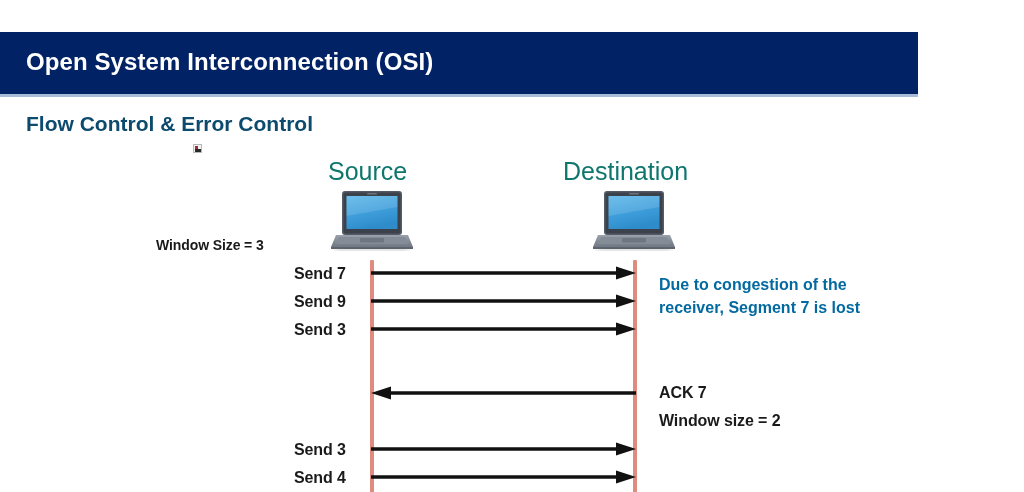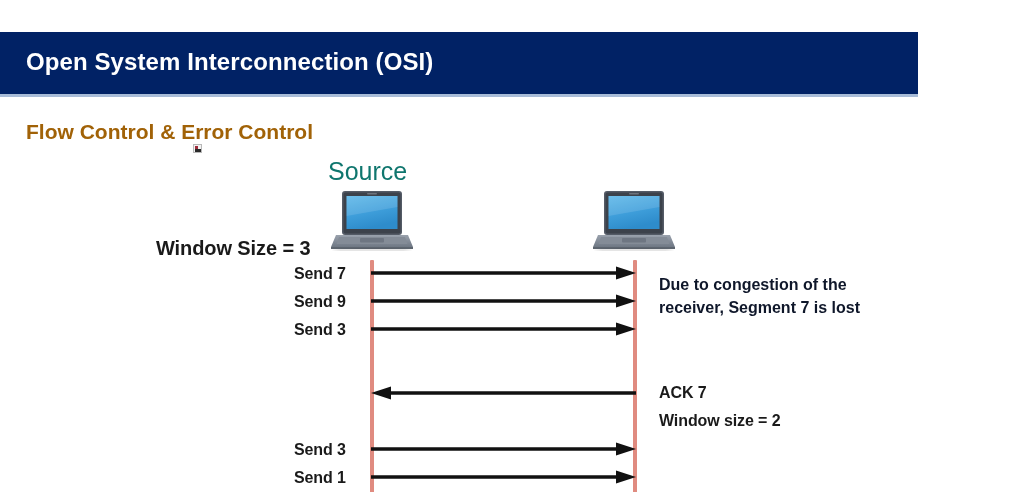--- a/index.html
+++ b/index.html
@@ -44,24 +44,24 @@
     top: 62px;
     width: 1024px;
     height: 3px;
     background: #a8bcd8;
   }
 
   
   #subtitle {
     position: absolute;
     left: 26px;
-    top: 88px;
+    top: 80px;
     font-size: 21px;
     font-weight: bold;
-    color: #a16207;
+    color: #0c4a6e;
     white-space: nowrap;
   }
 
   
   #broken-image-icon {
     position: absolute;
     left: 193px;
     top: 112px;
     width: 9px;
     height: 9px;
@@ -130,57 +130,58 @@
 
   
   .diagram-text {
     position: absolute;
     font-size: 15px;
     font-weight: bold;
     color: #1a1a1a;
     white-space: nowrap;
     letter-spacing: -0.1px;
   }
-  #label-window-size-3 { left: 156px; top: 205px; font-size: 20px; }
+  #label-window-size-3 { left: 156px; top: 205px; font-size: 14px; }
 
   .send-label { font-size: 16px; }
   #label-send-1 { left: 294px; top: 233px; }
   #label-send-2 { left: 294px; top: 261px; }
   #label-send-3 { left: 294px; top: 289px; }
   #label-send-3b { left: 294px; top: 409px; }
   #label-send-4 { left: 294px; top: 437px; }
 
   #note-congestion {
     position: absolute;
     left: 659px;
     top: 241px;
     width: 260px;
     font-size: 16px;
     font-weight: bold;
-    color: #0f172a;
+    color: #0369a1;
     line-height: 1.45;
   }
   #note-congestion .line { white-space: nowrap; display: block; }
 
   #label-ack-3 { left: 659px; top: 352px; font-size: 16px; }
   #label-window-size-2 { left: 659px; top: 380px; font-size: 16px; }
 </style>
 </head>
 <body>
 
 <div id="slide">
 
   <div id="header-bar"></div>
   <div id="header-title">Open System Interconnection (OSI)</div>
   <div id="header-underline"></div>
 
   <div id="subtitle">Flow Control &amp; Error Control</div>
   <div id="broken-image-icon"></div>
 
   <div class="node-label" id="label-source">Source</div>
+  <div class="node-label" id="label-destination">Destination</div>
 
   <div class="laptop" id="laptop-source">
     <svg width="84" height="62" viewBox="0 0 84 62" xmlns="http://www.w3.org/2000/svg">
       <defs>
         <linearGradient id="scr1" x1="0" y1="0" x2="0.35" y2="1">
           <stop offset="0%" stop-color="#5ab6e8"></stop>
           <stop offset="55%" stop-color="#3f9fdb"></stop>
           <stop offset="100%" stop-color="#2e8ccb"></stop>
         </linearGradient>
         <linearGradient id="base1" x1="0" y1="0" x2="0" y2="1">
@@ -273,21 +274,21 @@
       <polygon points="265,7 245,0.4 245,13.6" fill="#111111"></polygon>
     </svg>
   </div>
 
   <div class="diagram-text" id="label-window-size-3">Window Size = 3</div>
 
   <div class="diagram-text send-label" id="label-send-1">Send 7</div>
   <div class="diagram-text send-label" id="label-send-2">Send 9</div>
   <div class="diagram-text send-label" id="label-send-3">Send 3</div>
   <div class="diagram-text send-label" id="label-send-3b">Send 3</div>
-  <div class="diagram-text send-label" id="label-send-4">Send 1</div>
+  <div class="diagram-text send-label" id="label-send-4">Send 4</div>
 
   <div id="note-congestion">
     <span class="line">Due to congestion of the</span>
     <span class="line">receiver, Segment  7 is lost</span>
   </div>
 
   <div class="diagram-text" id="label-ack-3">ACK 7</div>
   <div class="diagram-text" id="label-window-size-2">Window size = 2</div>
 
 </div>

